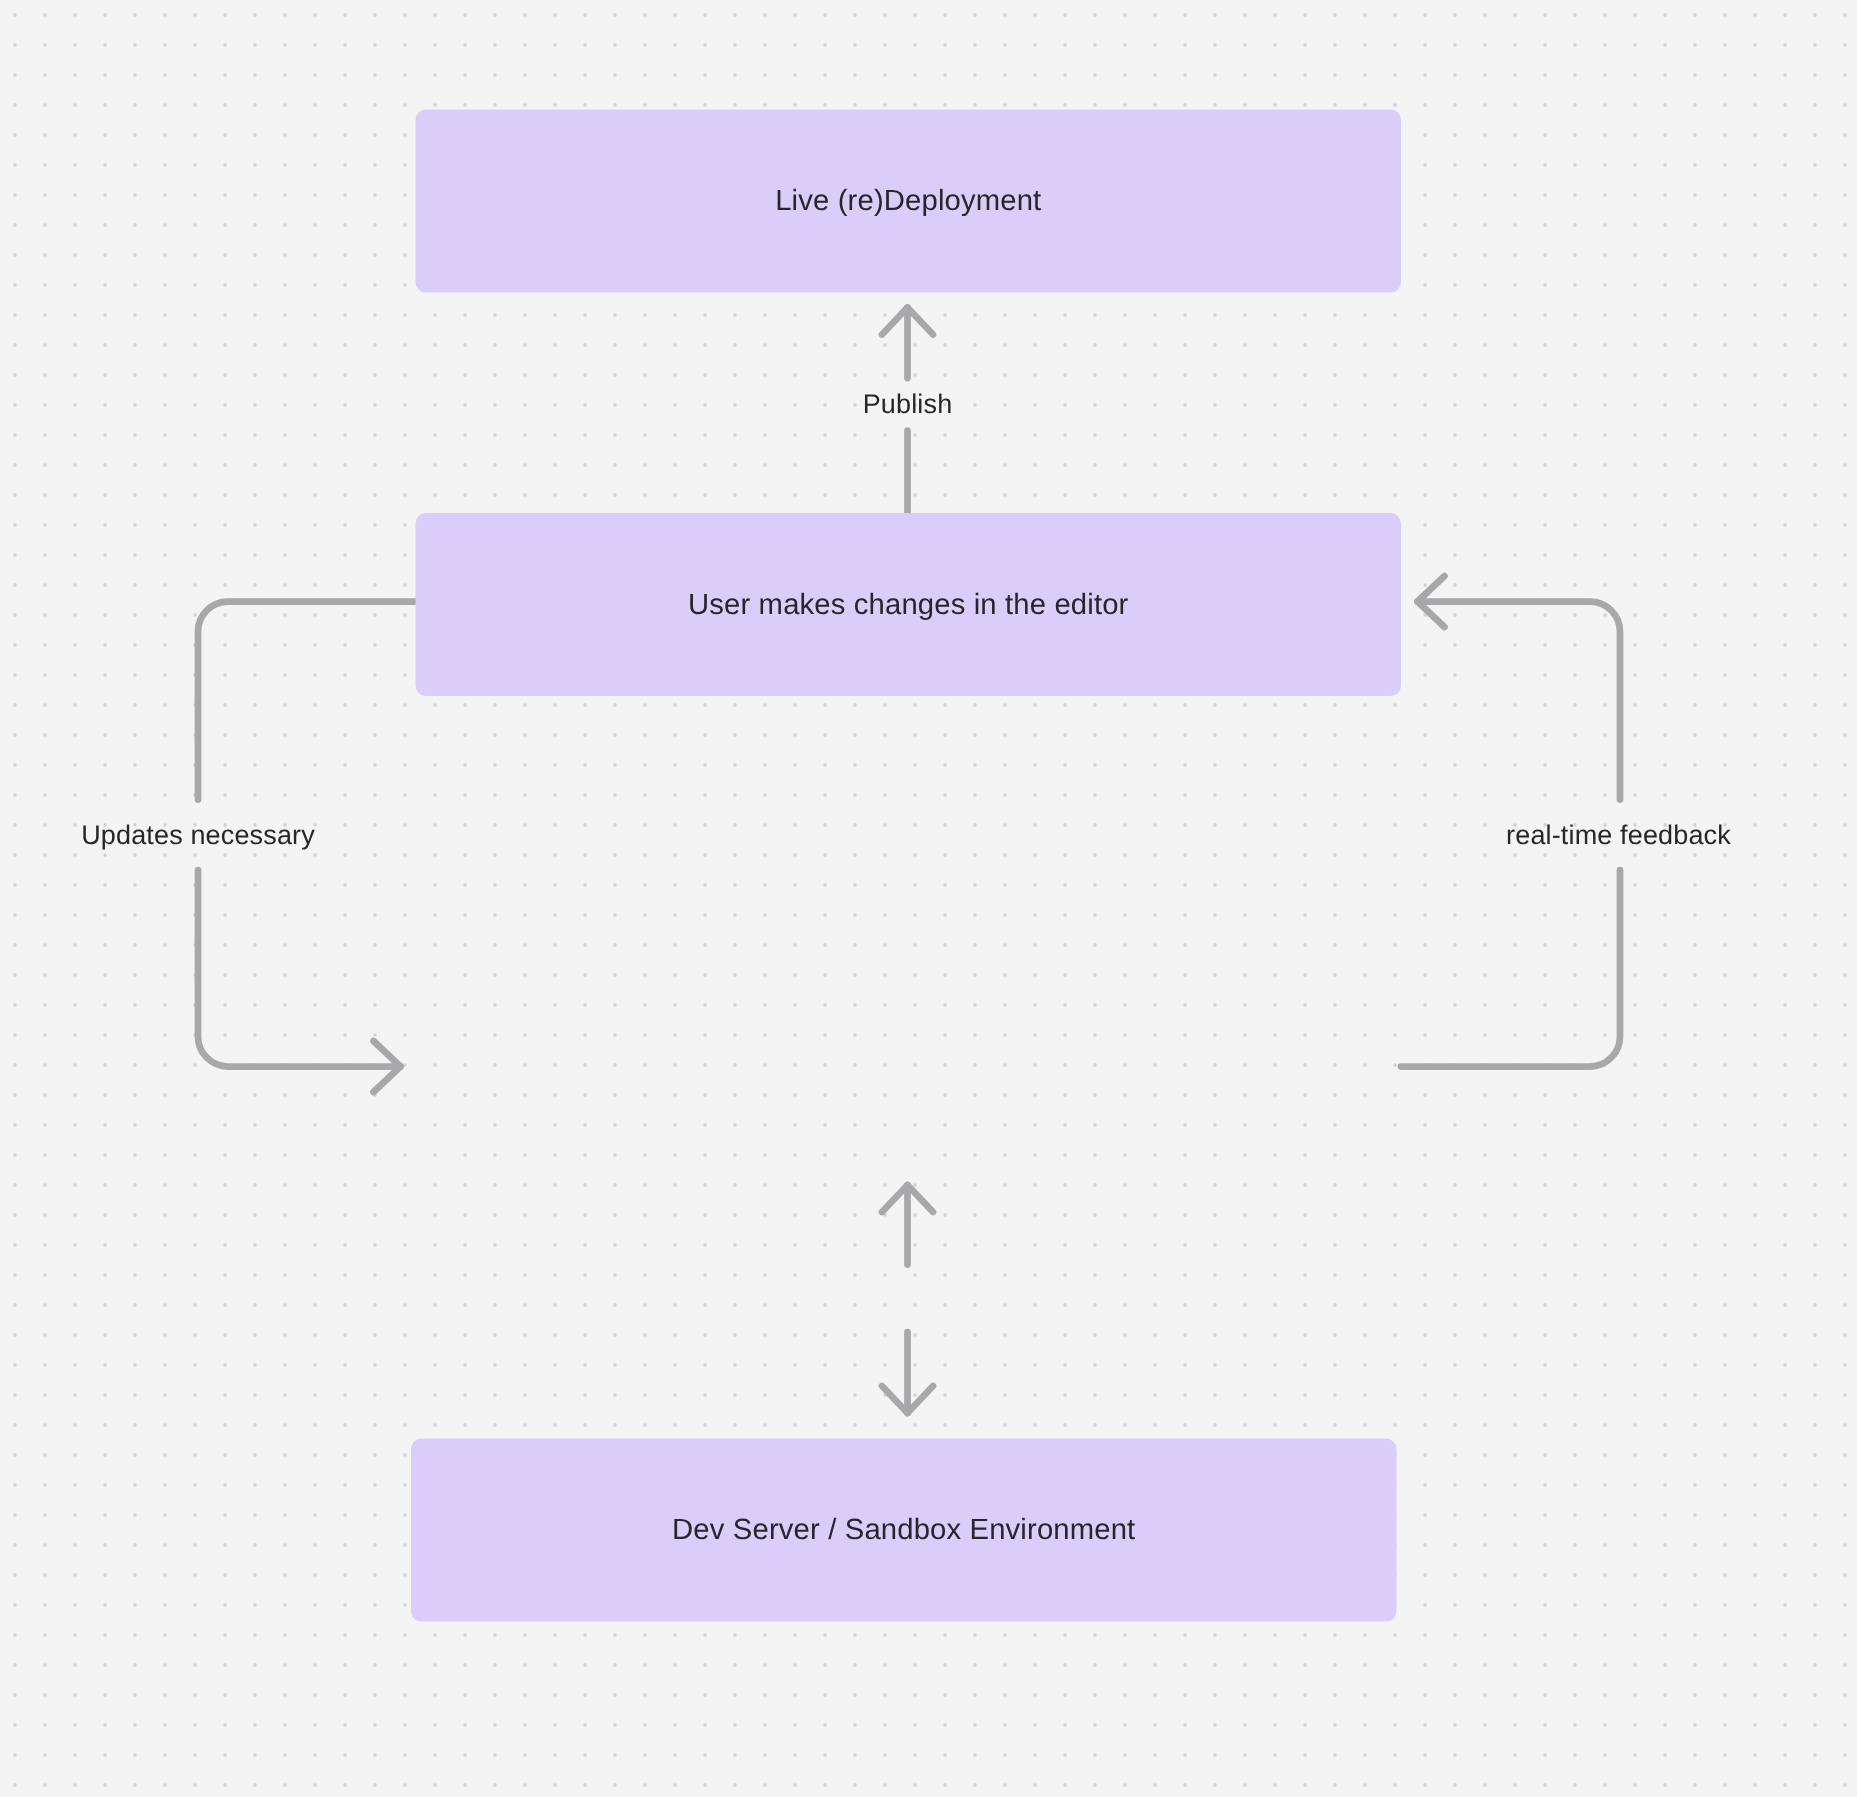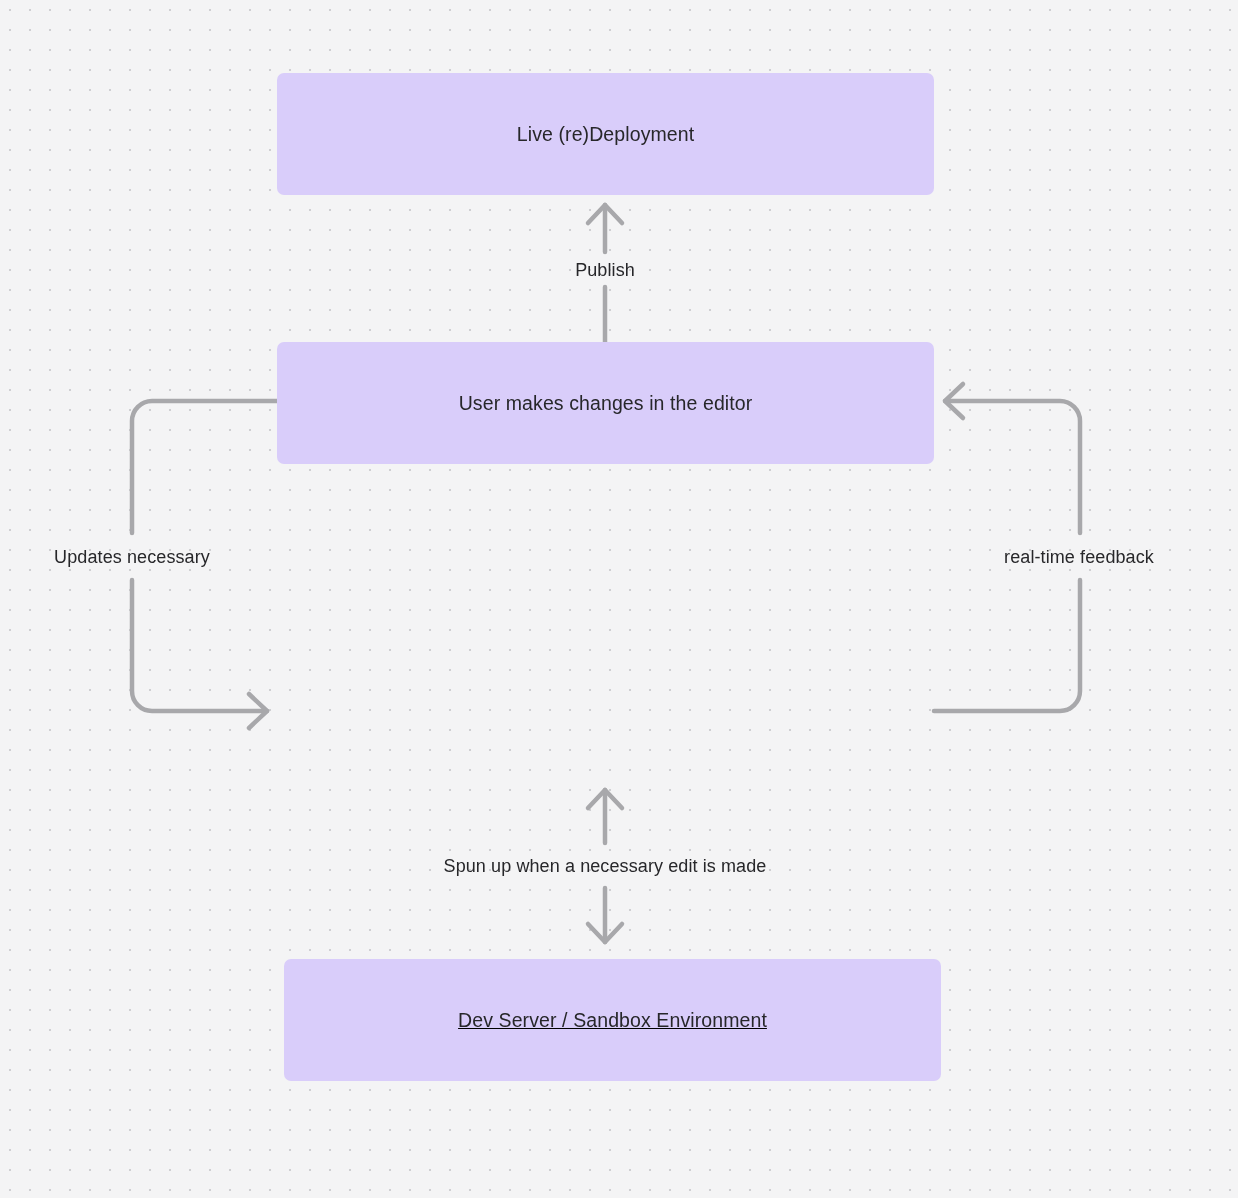--- a/index.html
+++ b/index.html
@@ -60,21 +60,21 @@
     letter-spacing: 0.1px;
     white-space: nowrap;
     transform: translate(-50%, -50%);
     text-align: left;
   }
 
   
   #node-live        { left: 277px; top: 73px;  width: 657px; height: 122px; }
   #node-user        { left: 277px; top: 342px; width: 657px; height: 122px; }
   #node-preview     { left: 277px; top: 651px; width: 657px; height: 121px; }
-  #node-devserver   { left: 284px; top: 959px; width: 657px; height: 122px; text-decoration: underline; }
+  #node-devserver   { left: 274px; top: 959px; width: 657px; height: 122px; }
 </style>
 </head>
 <body>
 
 <div id="canvas">
 
   <svg class="edge-layer" width="1238" height="1198" viewBox="0 0 1238 1198" xmlns="http://www.w3.org/2000/svg">
     <g fill="none" stroke="#a8a8ab" stroke-width="4.5" stroke-linecap="round" stroke-linejoin="round">
 
       <g>
@@ -117,15 +117,14 @@
   <div class="node" id="node-devserver">
     <div class="node-label">Dev Server / Sandbox Environment</div>
   </div>
 
   <div class="edge-label" style="left:605px; top:270px;">Publish</div>
 
   <div class="edge-label" style="left:132px; top:557px;">Updates necessary</div>
 
   <div class="edge-label" style="left:1079px; top:557px;">real-time feedback</div>
 
-  <div class="edge-label" style="left:605px; top:866px;">Spun up when a necessary edit is made</div>
 
 </div>
 
 </body></html>

